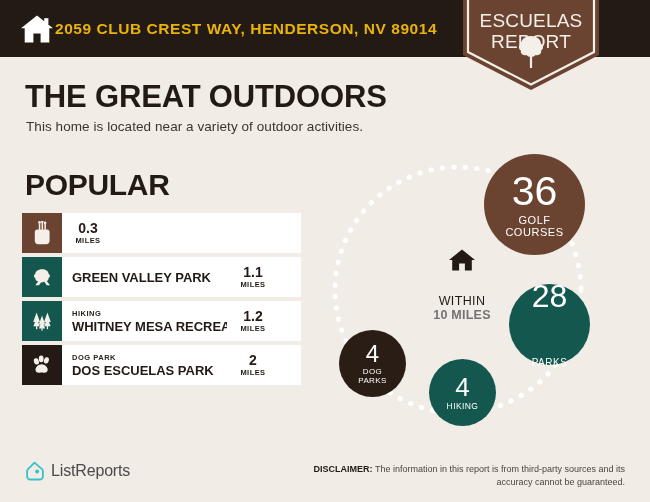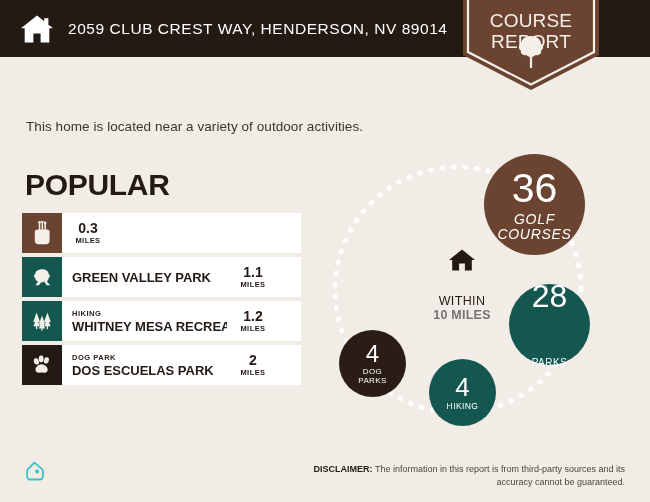--- a/index.html
+++ b/index.html
@@ -11,22 +11,22 @@
   }
   .page{position:relative;width:650px;height:502px;background:#f1ece6;}
 
   
   .header{
     position:absolute;left:0;top:0;width:650px;height:57px;
     background:#241a14;display:flex;align-items:center;
   }
   .header-house{margin-left:20px;width:34px;height:30px;display:block;}
   .header-address{
-    margin-left:14px;color:#ffffff;font-size:15.5px;letter-spacing:.035em;
-    font-weight:400;white-space:nowrap;
+    margin-left:1px;color:#eab308;font-size:15.5px;letter-spacing:.035em;
+    font-weight:700;white-space:nowrap;
   }
 
   
   .badge{position:absolute;left:463px;top:-2px;width:136px;height:92px;}
   .badge svg{display:block;}
   .badge-txt{
     position:absolute;left:0;top:12px;width:136px;text-align:center;
     color:#f4efe9;font-size:19px;font-weight:400;line-height:21px;
     letter-spacing:.01em;
   }
@@ -81,21 +81,21 @@
   .bub{
     position:absolute;border-radius:50%;
     display:flex;flex-direction:column;align-items:center;justify-content:center;
     color:#fff;text-align:center;
   }
   .bub-num{font-weight:300;line-height:1;}
   .bub-lab{font-weight:400;line-height:1.05;letter-spacing:.05em;}
 
   .b-golf{left:172px;top:6px;width:101px;height:101px;background:#6b4331;}
   .b-golf .bub-num{font-size:41px;margin-bottom:3px;}
-  .b-golf .bub-lab{font-size:14px;font-style:italic;}
+  .b-golf .bub-lab{font-size:11px;}
 
   .b-parks{left:197px;top:136px;width:81px;height:81px;background:#14574f;gap:44px;}
   .b-parks .bub-num{font-size:32px;margin-bottom:2px;}
   .b-parks .bub-lab{font-size:10px;}
 
   .b-hike{left:117px;top:211px;width:67px;height:67px;background:#14574f;}
   .b-hike .bub-num{font-size:26px;margin-bottom:2px;}
   .b-hike .bub-lab{font-size:8.5px;}
 
   .b-dog{left:27px;top:182px;width:67px;height:67px;background:#2a1d16;}
@@ -136,25 +136,26 @@
   <div class="badge">
     <svg width="136" height="92" viewBox="0 0 136 92">
       <path d="M0 0 L136 0 L136 57 L68 92 L0 57 Z" fill="#6b4331"></path>
       <path d="M5 0 L5 54 L68 86.5 L131 54 L131 0" fill="none" stroke="#f4efe9" stroke-width="2.2"></path>
       <g transform="translate(68,52)">
         <path fill="#f4efe9" d="M0 -14 C6.5 -14 10 -10 10 -6 C12.5 -5.2 13 -1 10 0.6 C11 3.4 8 6 4.6 5 C2.8 7.6 -2.8 7.6 -4.6 5 C-8 6 -11 3.4 -10 0.6 C-13 -1 -12.5 -5.2 -10 -6 C-10 -10 -6.5 -14 0 -14 Z"></path>
         <rect x="-1.1" y="3" width="2.2" height="15" fill="#f4efe9"></rect>
       </g>
     </svg>
     <div class="badge-txt">
-      <div>COURSE</div>
+      <div>ESCUELAS</div>
       <div>REPORT</div>
     </div>
   </div>
 
+  <div class="title">THE GREAT OUTDOORS</div>
   <div class="subtitle">This home is located near a variety of outdoor activities.</div>
   <div class="popular">POPULAR</div>
 
   <div class="list">
 
     <div class="row">
       <div class="row-icon" style="background:#6b4331">
         <svg width="22" height="24" viewBox="0 0 22 24">
           <g fill="#f4efe9">
             <rect x="7.8" y="1" width="1.5" height="8" rx=".7"></rect>
@@ -278,19 +279,20 @@
       <div class="center-l2">10 MILES</div>
     </div>
 
   </div>
 
   <div class="logo">
     <svg width="19" height="20" viewBox="0 0 19 20">
       <path d="M9.5 1.6 L17 8.1 a2.6 2.6 0 0 1 .9 2 v5.3 a3.1 3.1 0 0 1 -3.1 3.1 h-9.6 a3.1 3.1 0 0 1 -3.1 -3.1 v-5.3 a2.6 2.6 0 0 1 .9 -2 z" fill="none" stroke="#35c3c8" stroke-width="1.8" stroke-linejoin="round"></path>
       <circle cx="12.1" cy="10.6" r="2" fill="#35c3c8"></circle>
     </svg>
+    <div class="logo-txt">ListReports</div>
   </div>
 
   <div class="disc">
     <b>DISCLAIMER:</b><span> The information in this report is from third-party sources and its accuracy cannot be guaranteed.</span>
   </div>
 
 </div>
 
 </body></html>

